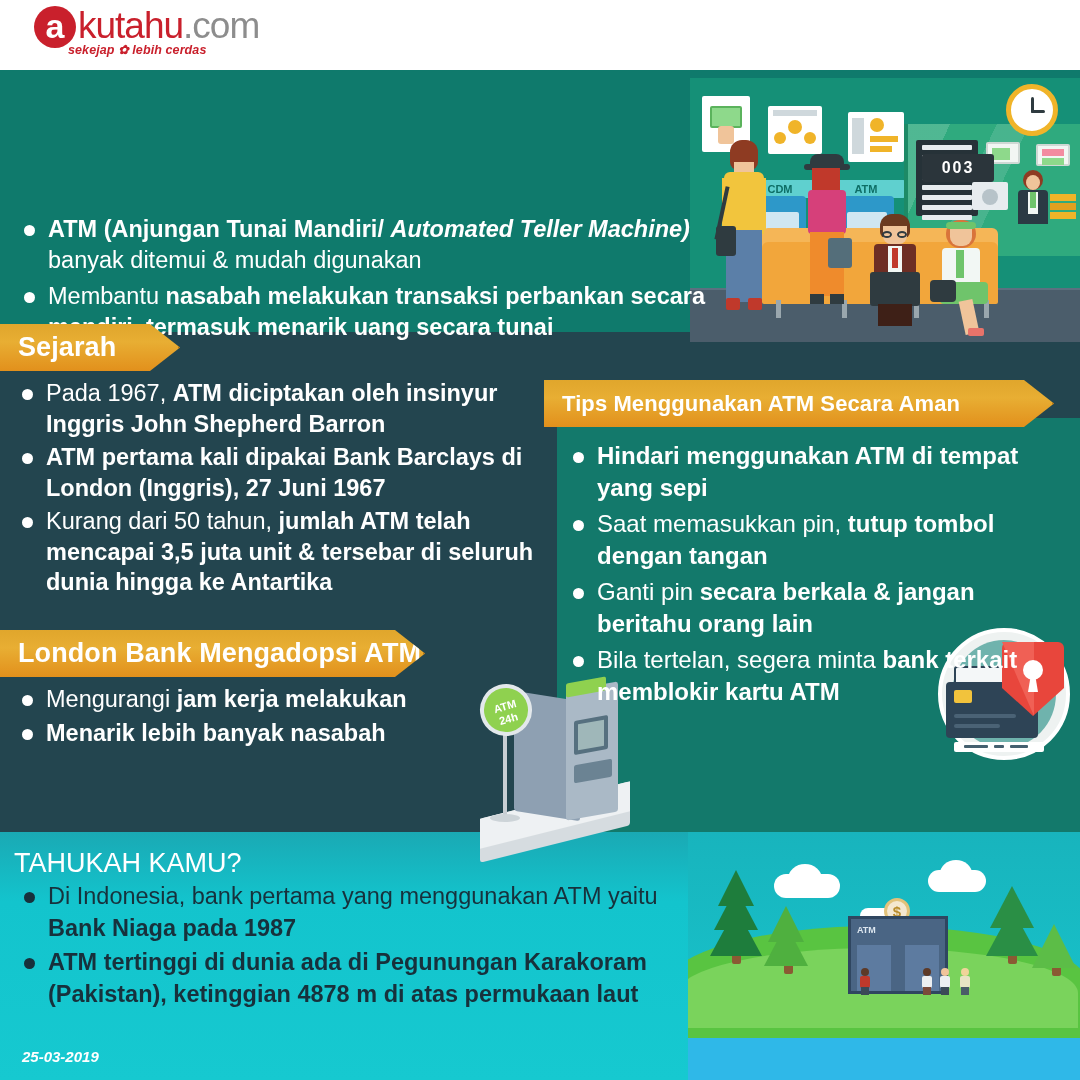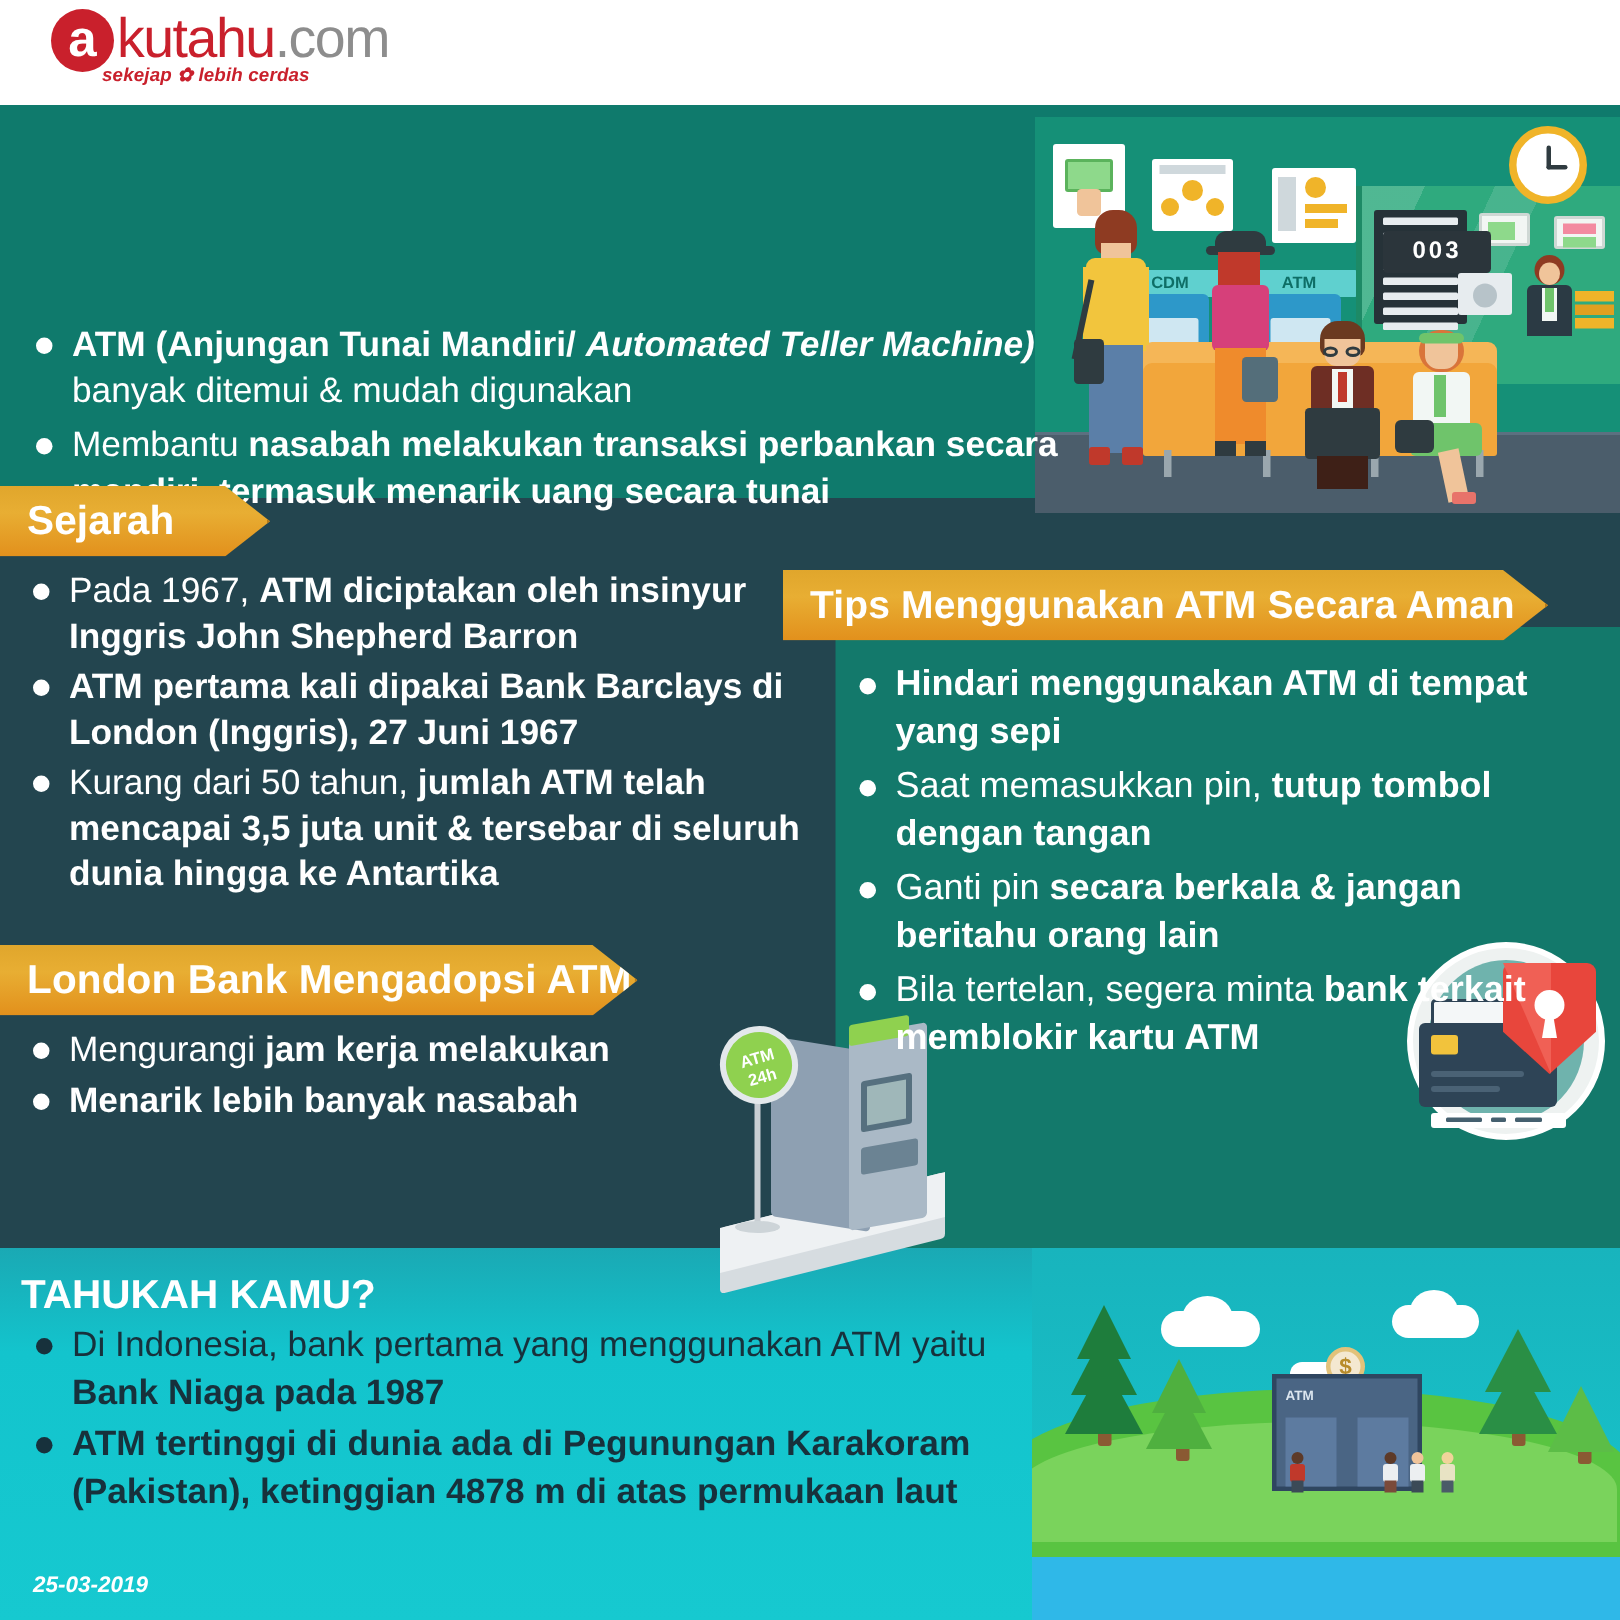--- a/index.html
+++ b/index.html
@@ -100,21 +100,21 @@
   
   .sejarah-ribbon { left:0; top:324px; width:180px; }
   .sejarah { position:absolute; left:12px; top:378px; width:548px; }
   .sejarah li { list-style:none; position:relative; padding-left:34px; color:#fff;
       font-size:23.5px; line-height:30.5px; margin-bottom:3px; }
   .sejarah li:before { content:""; position:absolute; left:10px; top:11px; width:11px; height:11px;
       border-radius:50%; background:#fff; }
 
   
   .tips-panel { position:absolute; left:557px; top:418px; width:523px; height:414px; background:#13796b; }
-  .tips-ribbon { left:522px; top:380px; width:510px; font-size:26px; }
+  .tips-ribbon { left:544px; top:380px; width:510px; font-size:22px; }
   .tips { position:absolute; left:563px; top:440px; width:500px; z-index:3; }
   .tips li { list-style:none; position:relative; padding-left:34px; color:#fff;
       font-size:24px; line-height:32px; margin-bottom:4px; }
   .tips li:before { content:""; position:absolute; left:10px; top:12px; width:11px; height:11px;
       border-radius:50%; background:#fff; }
 
   
   .alasan-ribbon { left:0; top:630px; width:425px; }
   .alasan { position:absolute; left:12px; top:682px; width:480px; }
   .alasan li { list-style:none; position:relative; padding-left:34px; color:#fff;
@@ -200,21 +200,21 @@
       text-align:center; line-height:22px;}
   .tree { position:absolute; width:0; height:0; border-left:26px solid transparent;
       border-right:26px solid transparent; }
   .trunk { position:absolute; width:9px; height:16px; background:#8a5a33; border-radius:2px;}
   .fig { position:absolute; width:10px; height:26px; }
   .fig .h { position:absolute; left:1px; top:0; width:8px; height:8px; border-radius:50%; background:#f0c49a;}
   .fig .bd { position:absolute; left:0; top:8px; width:10px; height:12px; background:#eceff1; border-radius:2px;}
   .fig .lg { position:absolute; left:1px; top:19px; width:8px; height:8px; background:#3b4a57;}
 
   
-  .tk-title { position:absolute; left:14px; top:848px; font-size:27px; font-weight:bold; color:#fff; }
+  .tk-title { position:absolute; left:14px; top:848px; font-size:27px; font-weight:normal; color:#fff; }
   .tk { position:absolute; left:14px; top:880px; width:700px; }
   .tk li { list-style:none; position:relative; padding-left:34px; color:#17313c;
       font-size:23.5px; line-height:32px; margin-bottom:2px; }
   .tk li:before { content:""; position:absolute; left:10px; top:12px; width:11px; height:11px;
       border-radius:50%; background:#17313c; }
   .date { position:absolute; left:22px; top:1048px; font-size:15px; font-weight:bold; color:#fff;
       font-style:italic; }
 </style>
 </head>
 <body>

